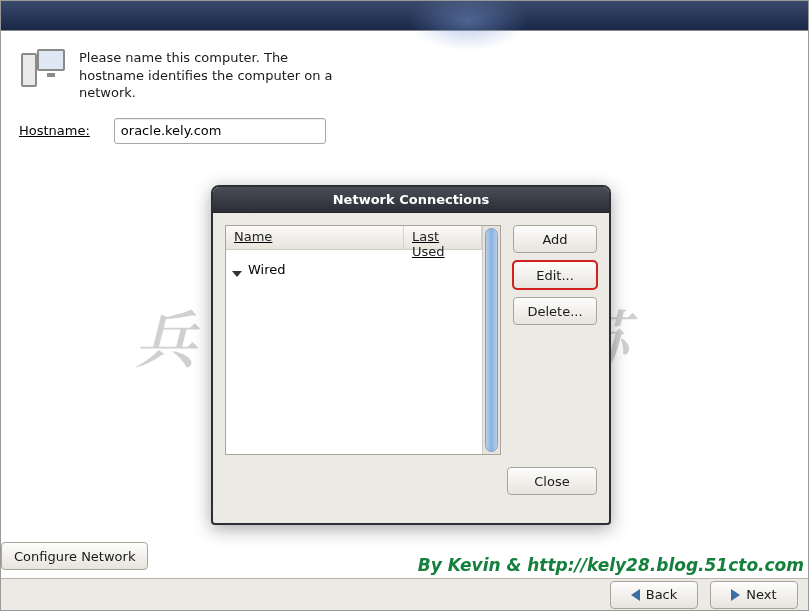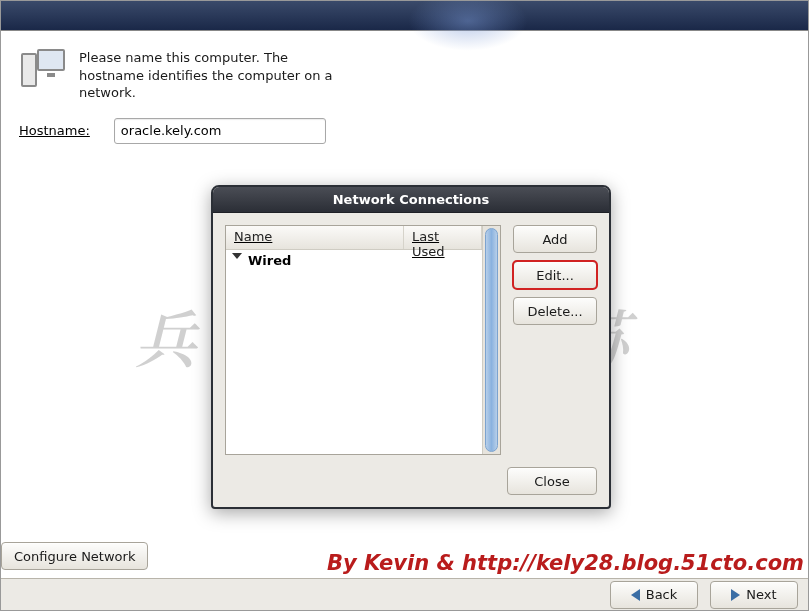--- a/index.html
+++ b/index.html
@@ -161,23 +161,23 @@
     text-decoration: underline;
   }
   .list-header .col {
     padding: 3px 8px;
     border-right: 1px solid #d6d3ca;
     color: #222;
   }
   .col-name { flex: 1; }
   .col-used { width: 78px; }
   .group-row {
-    display: flex; align-items: flex-start;
-    padding: 3px 4px;
-    font-weight: bold;
+    display: flex; align-items: flex-end;
+    padding: 12px 4px;
+    font-weight: normal;
   }
   .tri {
     width: 0; height: 0;
     border-left: 5px solid transparent;
     border-right: 5px solid transparent;
     border-top: 6px solid #333;
     margin: 0 6px 0 2px;
   }
   .row {
     display: flex;
@@ -209,45 +209,45 @@
     top: 2px; height: 224px;
     border-radius: 7px;
     background: linear-gradient(to right,#b7cfe9,#8ab2df,#b7cfe9);
     border: 1px solid #7ca3cf;
   }
   .btn-col { display:flex; flex-direction:column; gap:8px; }
   .btn-col .btn { width: 84px; }
   .edit-hl { outline: 2px solid #d12222; outline-offset: -1px; }
   .dlg-footer {
     display: flex; justify-content: flex-end;
-    padding: 0 12px 12px 12px;
+    padding: 0 12px 28px 12px;
   }
 
   
   .wm {
     position: absolute;
     left: 0; right: 0;
     top: 260px;
     text-align: center;
     font-size: 62px;
     font-weight: 600;
     letter-spacing: 46px;
     color: rgba(120,120,120,0.35);
     pointer-events: none;
     font-family: "SimSun","Noto Serif CJK SC",serif;
     font-style: italic;
   }
   .attr {
     position: absolute;
     right: 4px;
     bottom: 35px;
-    font-size: 21px;
+    font-size: 17px;
     font-style: italic;
     font-weight: bold;
-    color: #b91c1c;
+    color: #15803d;
     pointer-events: none;
   }
   .spacer { flex: 1; }
 </style>
 </head>
 <body>
 
 <div class="top-bar"></div>
 
 <div class="content">

